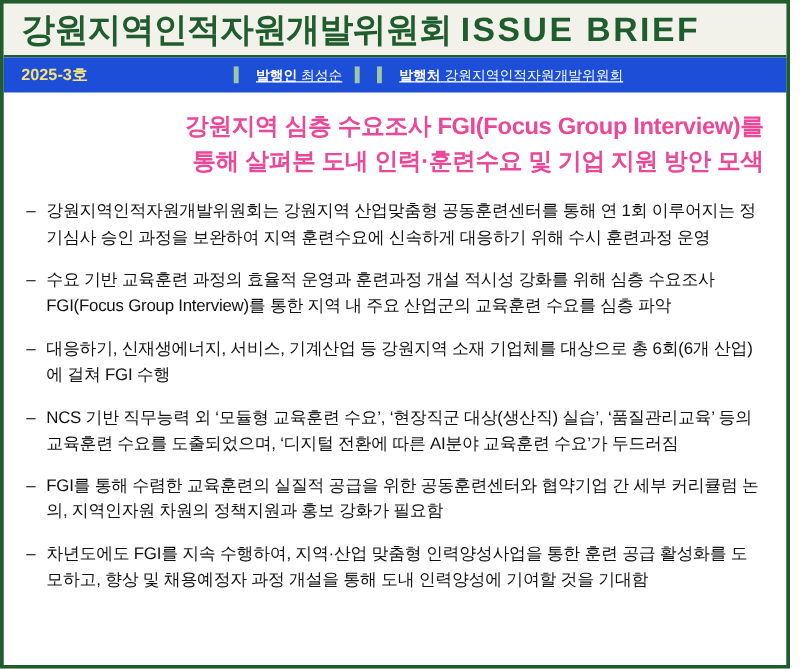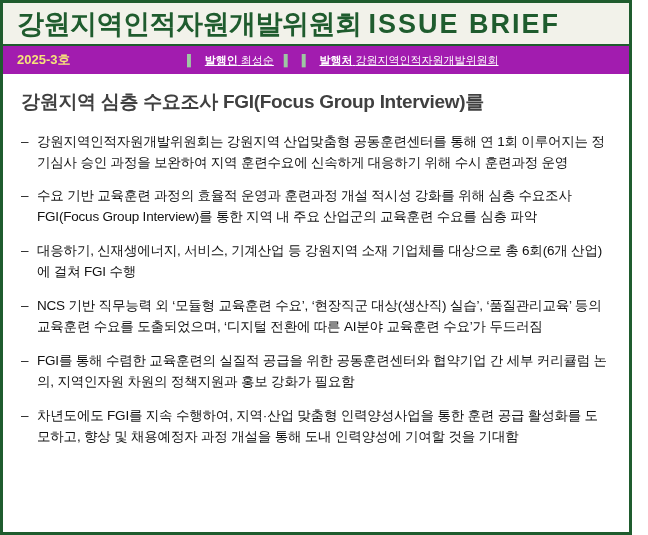--- a/index.html
+++ b/index.html
@@ -32,21 +32,21 @@
     font-weight: bold;
     color: #1f5c2e;
     letter-spacing: -0.5px;
     white-space: nowrap;
     line-height: 1.15;
   }
   .header-title .brief {
     letter-spacing: 2px;
   }
   .subbar {
-    background: #a21caf;
+    background: #1d4ed8;
     color: #ffffff;
     display: flex;
     align-items: center;
     padding: 5px 14px;
     font-size: 11px;
   }
   .issue-no {
     font-weight: bold;
     font-size: 13px;
     color: #f6e27a;
@@ -68,24 +68,24 @@
     text-decoration: underline;
   }
   .meta-item b {
     font-weight: bold;
   }
   
   .content {
     padding: 14px 18px 8px 18px;
   }
   .doc-title {
-    color: #404040;
+    color: #ec4899;
     font-size: 19px;
     font-weight: bold;
-    text-align: left;
+    text-align: right;
     line-height: 1.45;
     letter-spacing: -0.3px;
     margin-bottom: 16px;
   }
   .bullet-list {
     margin: 0;
     padding: 0;
     list-style: none;
   }
   .bullet-item {
@@ -133,20 +133,21 @@
       <span class="meta-item">
         <b>발행처</b>
         <span>강원지역인적자원개발위원회</span>
       </span>
     </div>
   </div>
 
   <div class="content">
     <div class="doc-title">
       <div>강원지역 심층 수요조사 FGI(Focus Group Interview)를</div>
+      <div>통해 살펴본 도내 인력·훈련수요 및 기업 지원 방안 모색</div>
     </div>
 
     <ul class="bullet-list">
       <li class="bullet-item">
         <span class="bullet-mark">–</span>
         <span class="bullet-text">강원지역인적자원개발위원회는 강원지역 산업맞춤형 공동훈련센터를 통해 연 1회 이루어지는 정기심사 승인 과정을 보완하여 지역 훈련수요에 신속하게 대응하기 위해 수시 훈련과정 운영</span>
       </li>
       <li class="bullet-item">
         <span class="bullet-mark">–</span>
         <span class="bullet-text">수요 기반 교육훈련 과정의 효율적 운영과 훈련과정 개설 적시성 강화를 위해 심층 수요조사 FGI(Focus Group Interview)를 통한 지역 내 주요 산업군의 교육훈련 수요를 심층 파악</span>

